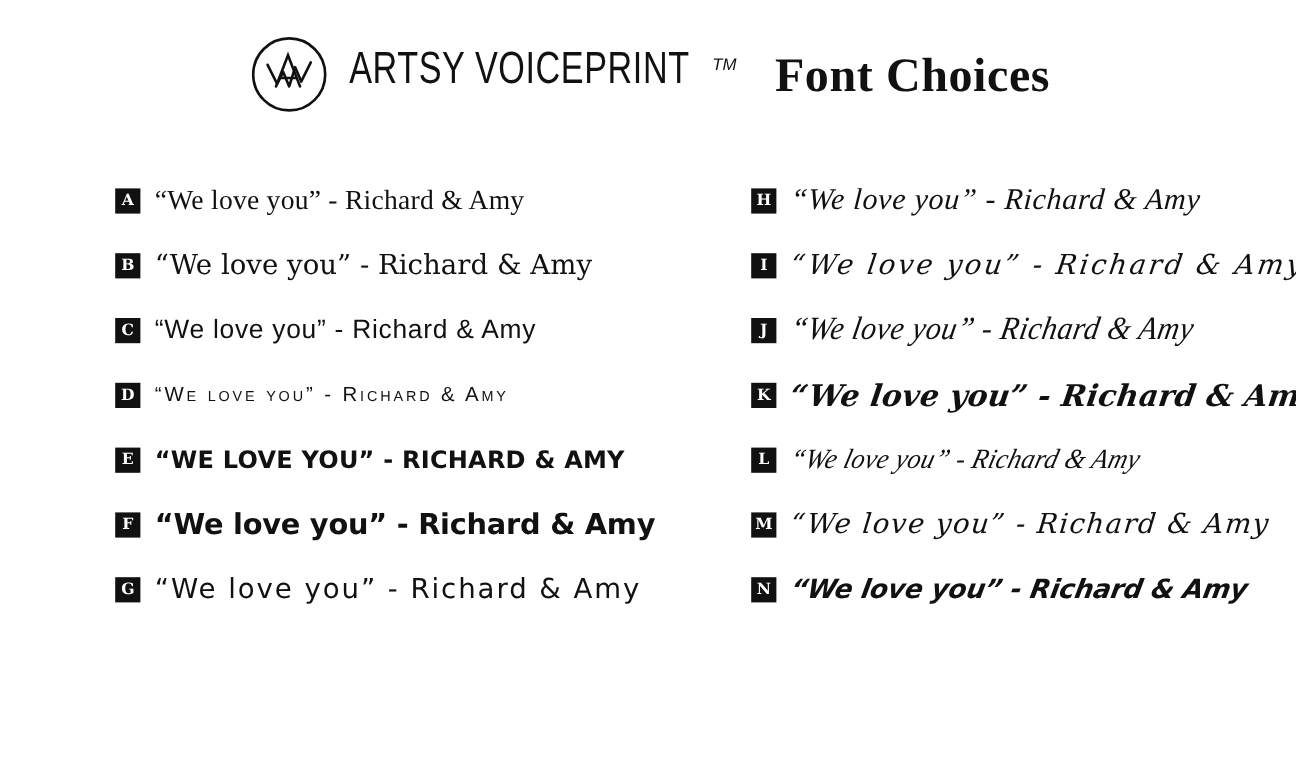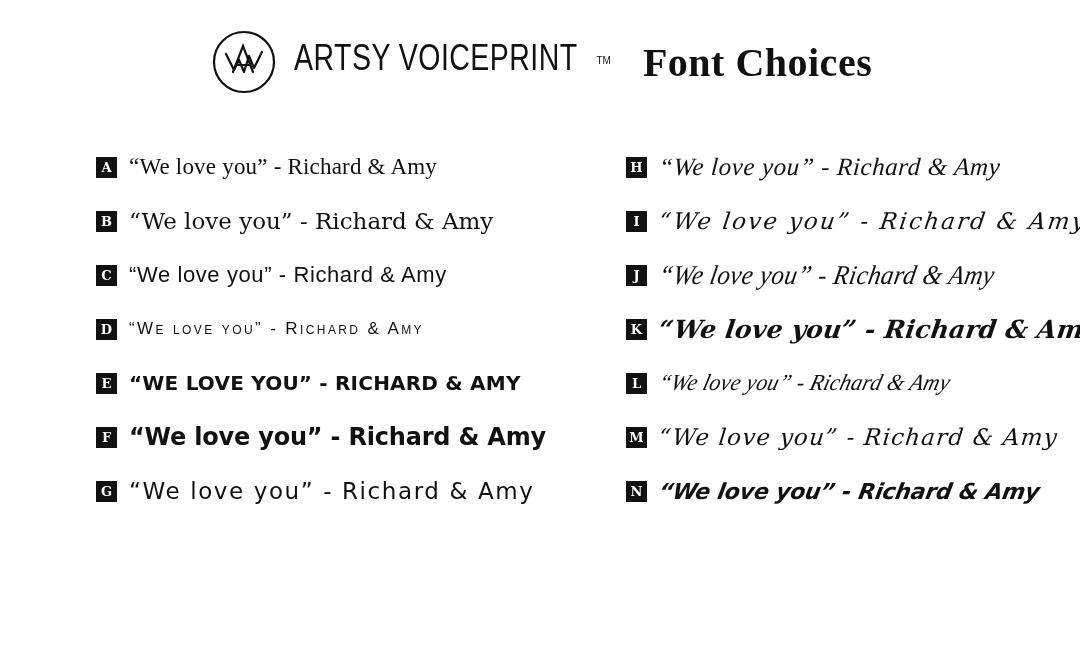--- a/index.html
+++ b/index.html
@@ -26,37 +26,38 @@
     height: 78px;
     box-sizing: border-box;
   }
   .logo-mark {
     width: 72px;
     height: 72px;
     flex: 0 0 auto;
   }
   .brand-block {
     display: flex;
-    align-items: center;
+    align-items: flex-start;
     gap: 4px;
   }
   .brand-name {
     font-family: "Liberation Sans", sans-serif;
     font-size: 30px;
     letter-spacing: 0.5px;
     font-weight: 400;
     color: #111;
     transform: scaleY(1.25) scaleX(0.95);
     transform-origin: bottom left;
     white-space: nowrap;
   }
   .brand-tm {
-    font-size: 10px;
+    font-size: 14px;
     color: #111;
     padding-bottom: 4px;
+    font-style: italic;
   }
   .page-title {
     font-family: Liberation Serif, serif;
     font-weight: bold;
     font-size: 40px;
     letter-spacing: 0.5px;
     margin-left: 18px;
     color: #111;
     white-space: nowrap;
   }

